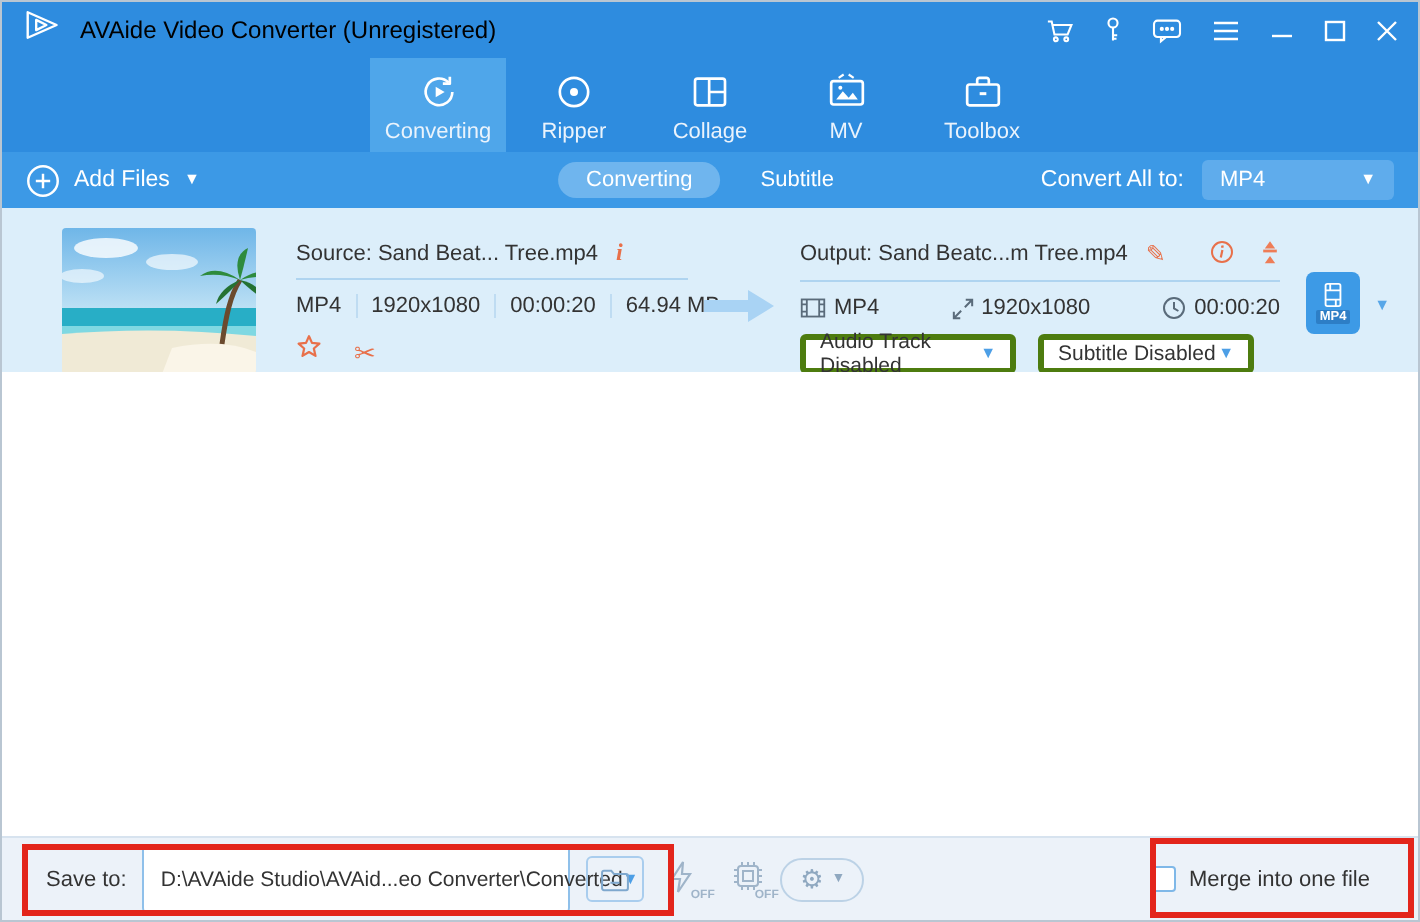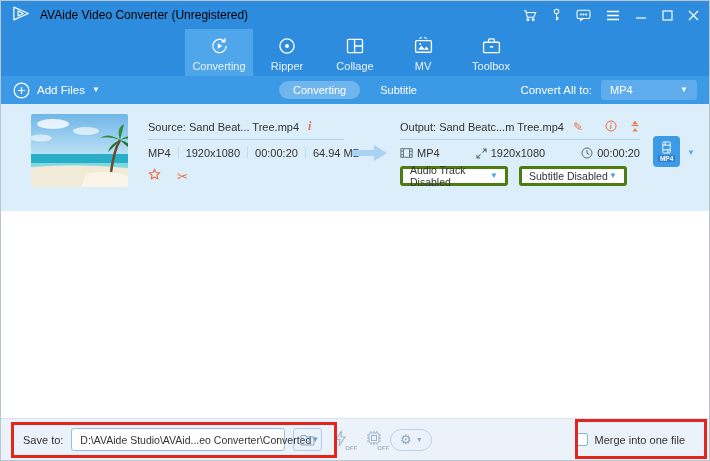--- a/index.html
+++ b/index.html
@@ -22,21 +22,21 @@
   .toolbar { height:28px; background:#3C99E6; display:flex; align-items:center; padding:0 12px; color:#fff; font-size:11.5px; position:relative; flex:0 0 auto; }
   .add-files { display:flex; align-items:center; gap:7px; }
   .caret { font-size:8px; line-height:1; }
   .center-tabs { position:absolute; left:50%; transform:translateX(-50%); display:flex; align-items:center; gap:6px; }
   .pill { padding:3px 14px; border-radius:11px; font-size:11px; }
   .pill.active { background:#6FB5EE; }
   .convert-all-to { margin-left:auto; display:flex; align-items:center; gap:9px; }
   .mp4-select { background:#5FACEC; border-radius:3px; width:96px; height:20px; display:flex; align-items:center; justify-content:space-between; padding:0 9px; font-size:11px; }
 
   
-  .filerow { height:107px; background:#DCEEFA; display:flex; padding:10px 14px 10px 30px; flex:0 0 auto; }
+  .filerow { height:82px; background:#DCEEFA; display:flex; padding:10px 14px 10px 30px; flex:0 0 auto; }
   .thumb { width:97px; height:73px; border-radius:2px; overflow:hidden; flex:0 0 auto; }
   .src-col { width:196px; margin-left:20px; padding-top:5px; }
   .frow1 { display:flex; align-items:center; gap:9px; font-size:11px; color:#333; }
   .info-i { color:#E8704A; font-family:"Liberation Serif", serif; font-style:italic; font-weight:bold; font-size:12px; }
   .fdivider { border-bottom:1px solid #AFD4F0; margin:5px 0 7px; }
   .meta { display:flex; align-items:center; font-size:11px; color:#333; white-space:nowrap; }
   .meta span + span { border-left:1px solid #BFDCF2; margin-left:7px; padding-left:7px; }
   .src-icons { margin-top:8px; display:flex; align-items:center; gap:16px; }
   .scissors { color:#E8704A; font-size:13px; line-height:1; }
   .big-arrow { margin:30px 6px 0 8px; flex:0 0 auto; }
@@ -52,21 +52,21 @@
   .fmt-btn { width:27px; height:31px; background:#3D9AE6; border-radius:4px; display:flex; flex-direction:column; align-items:center; justify-content:center; gap:1px; }
   .fmt-btn .fmt-label { color:#fff; font-size:6.5px; font-weight:bold; background:#2D7EC6; padding:0 2px; border-radius:1px; }
   .fmt-caret { color:#58A7E8; font-size:8px; margin-top:12px; }
 
   
   .main { flex:1; background:#fff; }
 
   
   .bottombar { height:42px; background:#ECF2F9; border-top:1px solid #D7E3EF; display:flex; align-items:center; padding:0 8px 0 22px; position:relative; font-size:11px; color:#333; flex:0 0 auto; }
   .save-label { margin-right:8px; }
-  .path-select { width:214px; height:23px; background:#fff; border:1px solid #8FC0EA; border-radius:3px; display:flex; align-items:center; justify-content:space-between; padding:0 8px; font-size:10.5px; color:#333; white-space:nowrap; }
+  .path-select { width:214px; height:35px; background:#fff; border:1px solid #8FC0EA; border-radius:3px; display:flex; align-items:center; justify-content:space-between; padding:0 8px; font-size:10.5px; color:#333; white-space:nowrap; }
   .path-select .caret { color:#4D9FE6; }
   .folder-btn { width:29px; height:23px; border:1px solid #A9CDEE; border-radius:3px; display:flex; align-items:center; justify-content:center; margin-left:8px; background:transparent; }
   .hw-group { display:flex; align-items:center; gap:14px; margin-left:12px; }
   .hw { position:relative; width:18px; height:20px; }
   .hw .off { position:absolute; bottom:-1px; right:-5px; font-size:6px; font-weight:bold; color:#9FB4C9; }
   .gear-pill { width:42px; height:22px; border:1px solid #BCD2E6; border-radius:12px; display:flex; align-items:center; justify-content:center; gap:4px; color:#8FA8C0; margin-left:6px; }
   .gear-glyph { font-size:13px; line-height:1; }
   .gear-pill .caret { font-size:7px; }
   .spacer { flex:1; }
   .merge { display:flex; align-items:center; gap:7px; margin-right:16px; }

